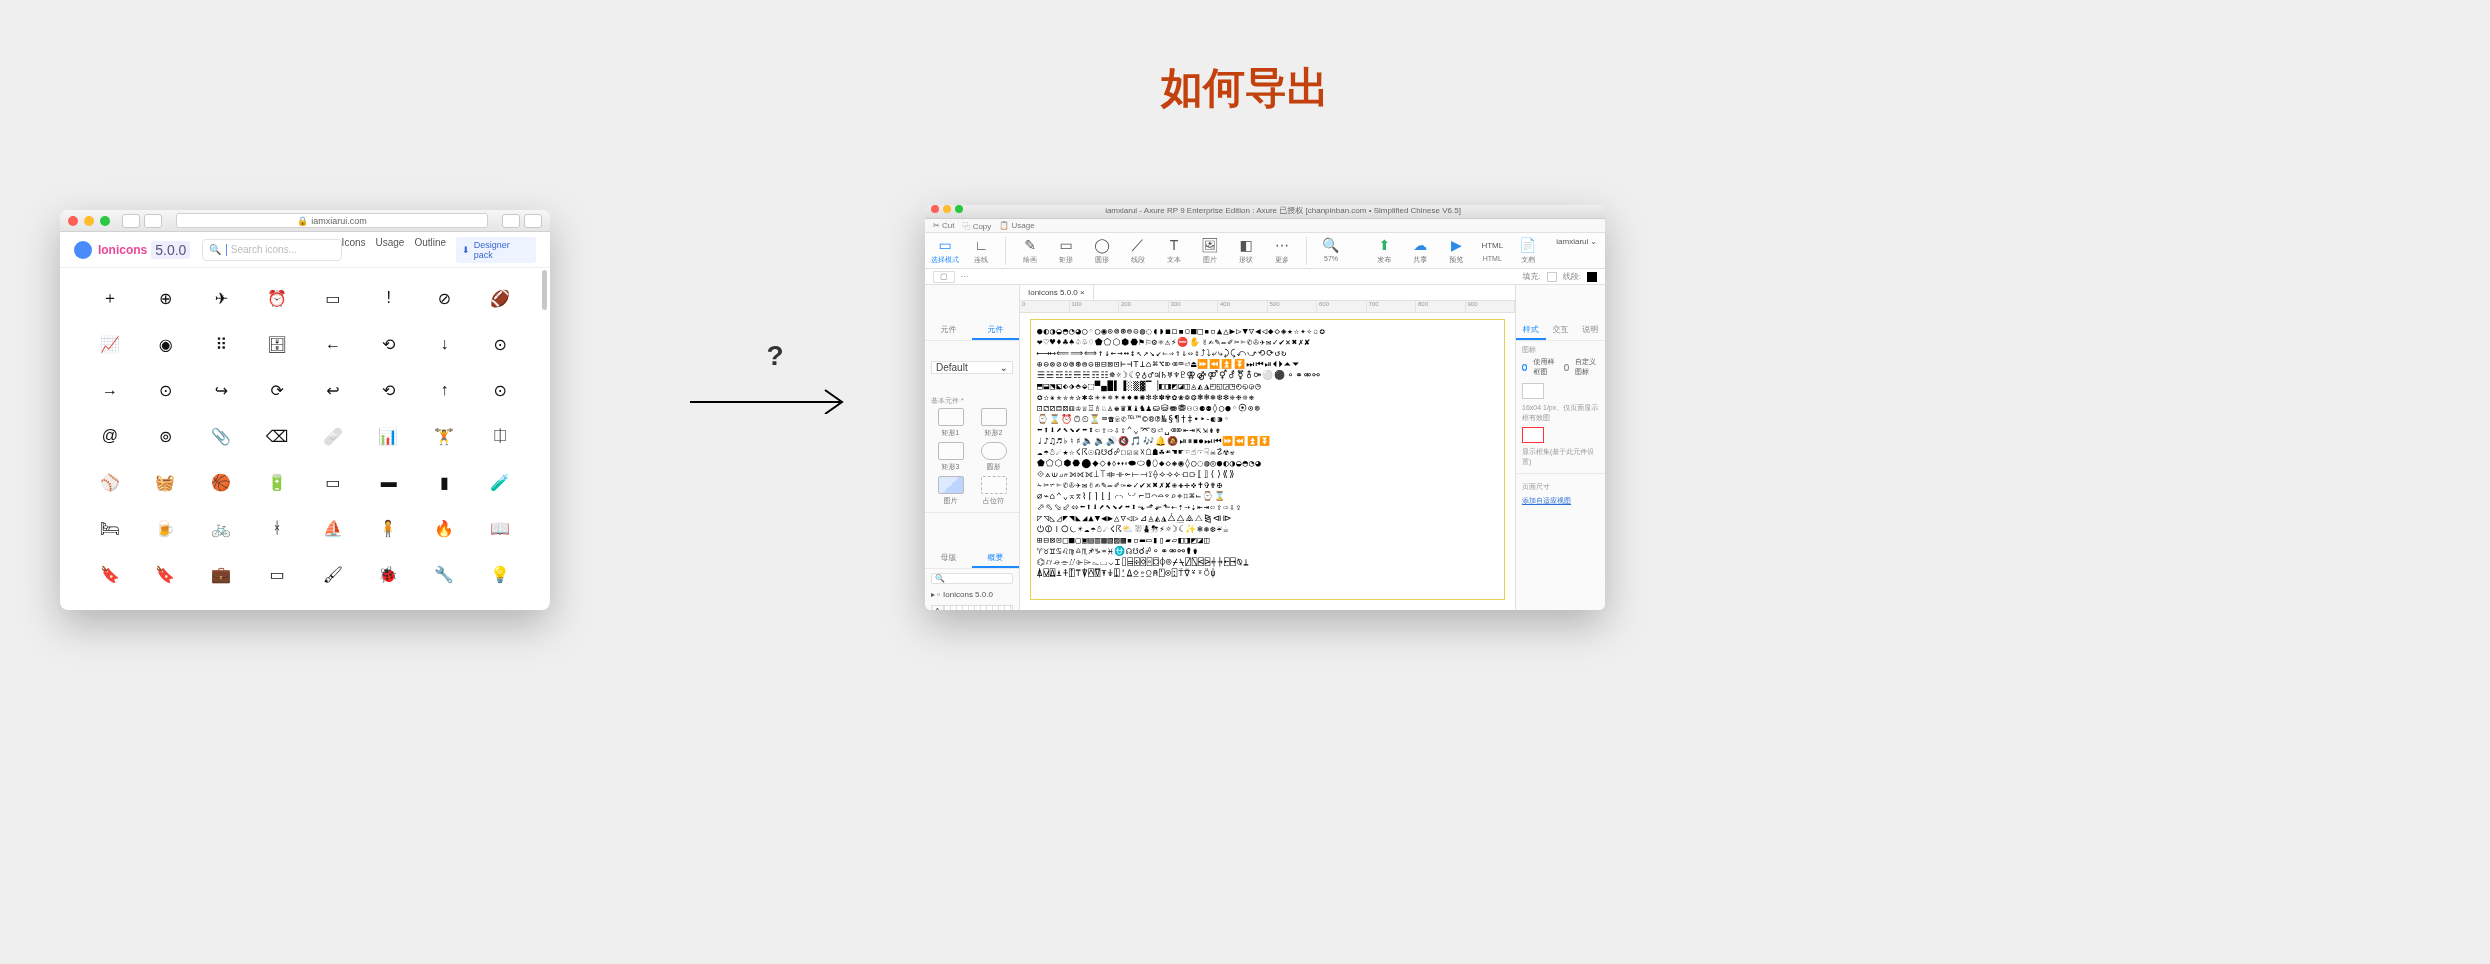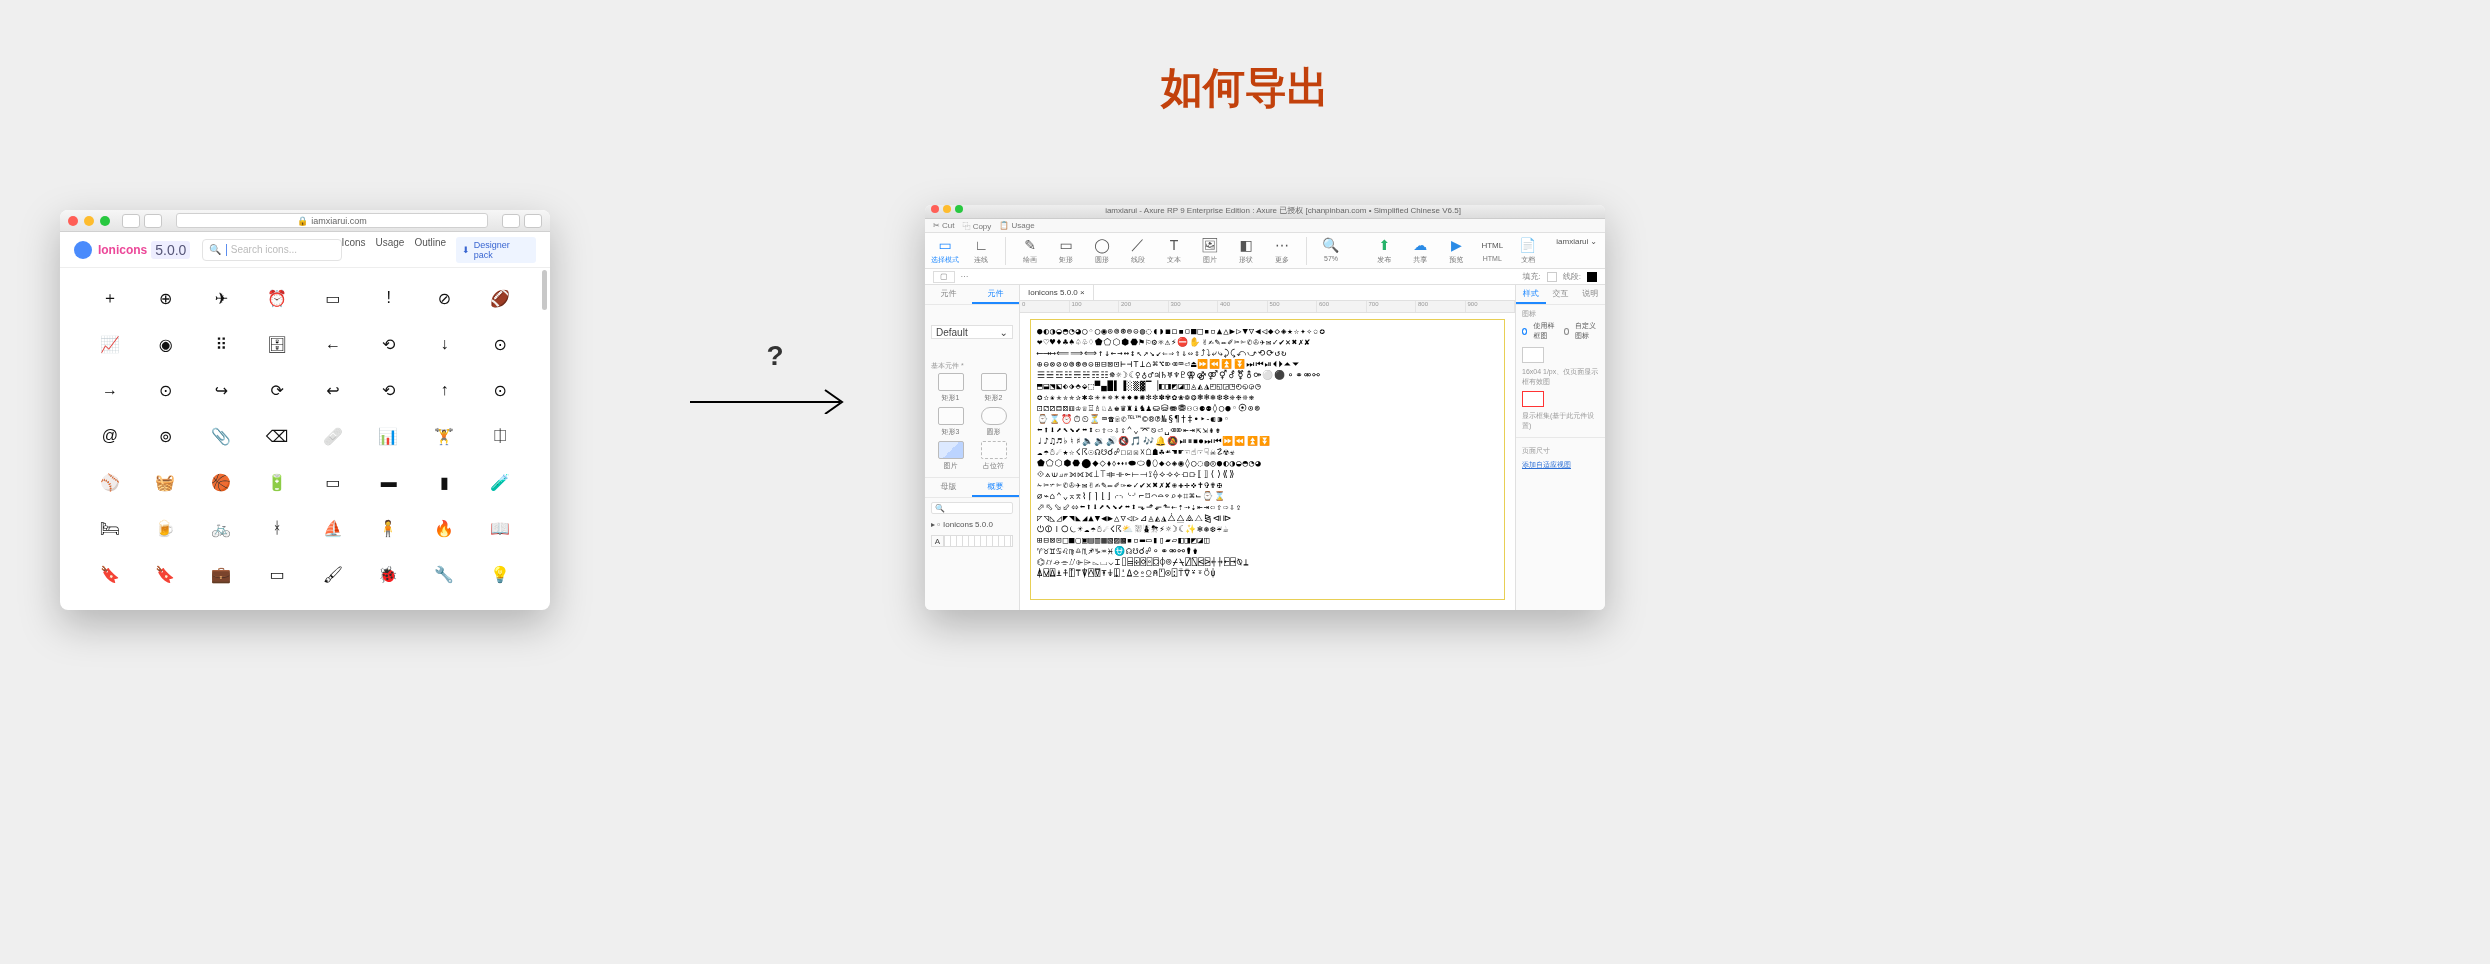--- a/index.html
+++ b/index.html
@@ -139,21 +139,21 @@
     display:flex;align-items:center;gap:6px;padding:0 8px;font-size:8px;color:#888;
   }
   .sl-box{border:1px solid #ddd;height:12px;padding:0 6px;display:flex;align-items:center;}
   .sl-sw{width:10px;height:10px;background:#000;}
   .ax-body{display:flex;height:calc(100% - 14px - 14px - 36px - 16px);}
   
   .lp{
     width:95px;border-right:1px solid #e0e0e0;background:#fafafa;display:flex;flex-direction:column;
   }
   .lp-tabs{display:flex;border-bottom:1px solid #e8e8e8;}
-  .lp-tab{flex:1;text-align:center;padding:3px 0;font-size:8px;color:#888;}
+  .lp-tab{flex:1;text-align:center;padding:3px 0;font-size:8px;color:#888;margin-top:36px;}
   .lp-tab.active{color:#1e88ff;border-bottom:2px solid #1e88ff;}
   .lp-dd{margin:20px 6px;border:1px solid #e0e0e0;height:14px;display:flex;align-items:center;justify-content:space-between;padding:0 4px;font-size:10px;background:#fff;}
   .lp-sec{font-size:7px;color:#999;padding:2px 6px;}
   .lp-row{display:flex;gap:4px;padding:0 6px 4px;}
   .lp-cell{flex:1;display:flex;flex-direction:column;align-items:center;gap:2px;}
   .lp-shape{width:26px;height:18px;border:1px solid #bbb;background:#fcfcfc;border-radius:2px;}
   .lp-shape.circ{border-radius:10px;}
   .lp-shape.img{background:linear-gradient(135deg,#dce9ff 50%,#bcd4ff 50%);}
   .lp-shape.ph{border:1px dashed #bbb;}
   .lp-lbl{font-size:7px;color:#777;}

